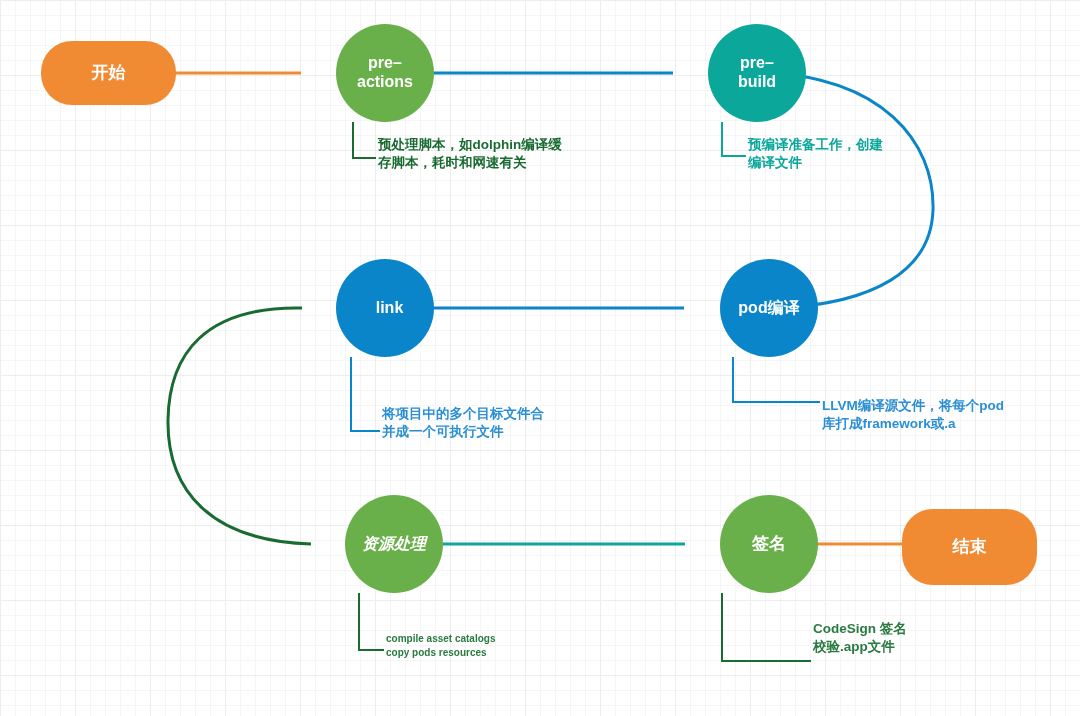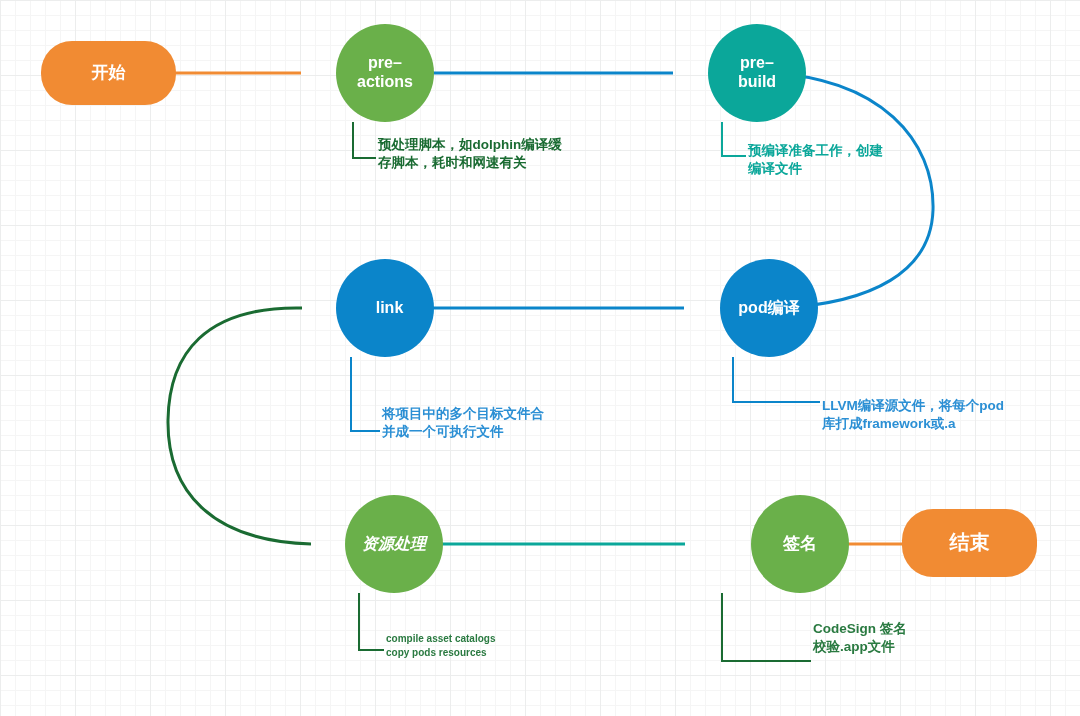--- a/index.html
+++ b/index.html
@@ -104,32 +104,32 @@
   </div>
 
   <div class="node circle" style="left:684px; top:259px; width:98px; height:98px; background:#0b85ca; font-size:16px;">
     <span class="node-label">pod编译</span>
   </div>
 
   <div class="node circle" style="left:309px; top:495px; width:98px; height:98px; background:#6ab04a; font-size:16px;font-style:italic;">
     <span class="node-label">资源处理</span>
   </div>
 
-  <div class="node circle" style="left:715px; top:495px; width:98px; height:98px; background:#6ab04a; font-size:17px;">
+  <div class="node circle" style="left:684px; top:495px; width:98px; height:98px; background:#6ab04a; font-size:17px;">
     <span class="node-label">签名</span>
   </div>
 
-  <div class="node pill" style="left:902px; top:509px; width:135px; height:68px; background:#f18b33; font-size:20px;">
+  <div class="node pill" style="left:902px; top:509px; width:135px; height:76px; background:#f18b33; font-size:17px;">
     <span class="node-label">结束</span>
   </div>
 
   <div class="annotation" style="left:378px; top:136px; color:#1a6b32; font-size:13.5px;">预处理脚本，如dolphin编译缓
 存脚本，耗时和网速有关</div>
 
-  <div class="annotation" style="left:748px; top:136px; color:#0ba79a; font-size:13.5px;margin-top:6px;">预编译准备工作，创建
+  <div class="annotation" style="left:748px; top:136px; color:#0ba79a; font-size:13.5px;">预编译准备工作，创建
 编译文件</div>
 
   <div class="annotation" style="left:382px; top:405px; color:#2b8fd4; font-size:13.5px;">将项目中的多个目标文件合
 并成一个可执行文件</div>
 
   <div class="annotation" style="left:822px; top:377px; color:#2b8fd4; font-size:13.5px;margin-top:20px;">LLVM编译源文件，将每个pod
 库打成framework或.a</div>
 
   <div class="annotation" style="left:386px; top:632px; color:#2a7a41; font-size:10px;">compile asset catalogs
 copy pods resources</div>

